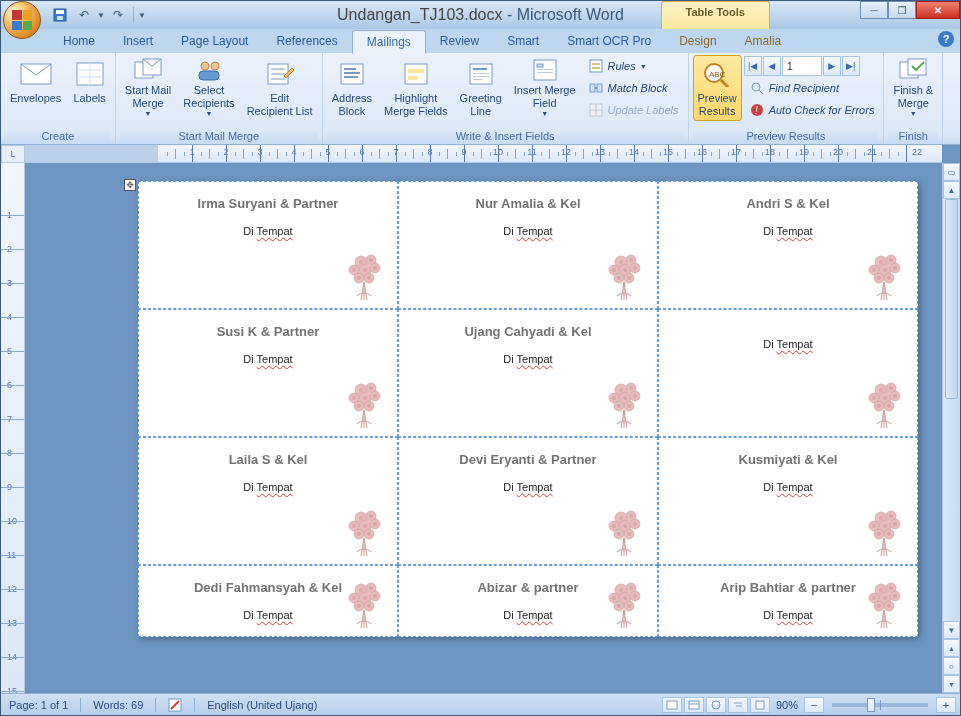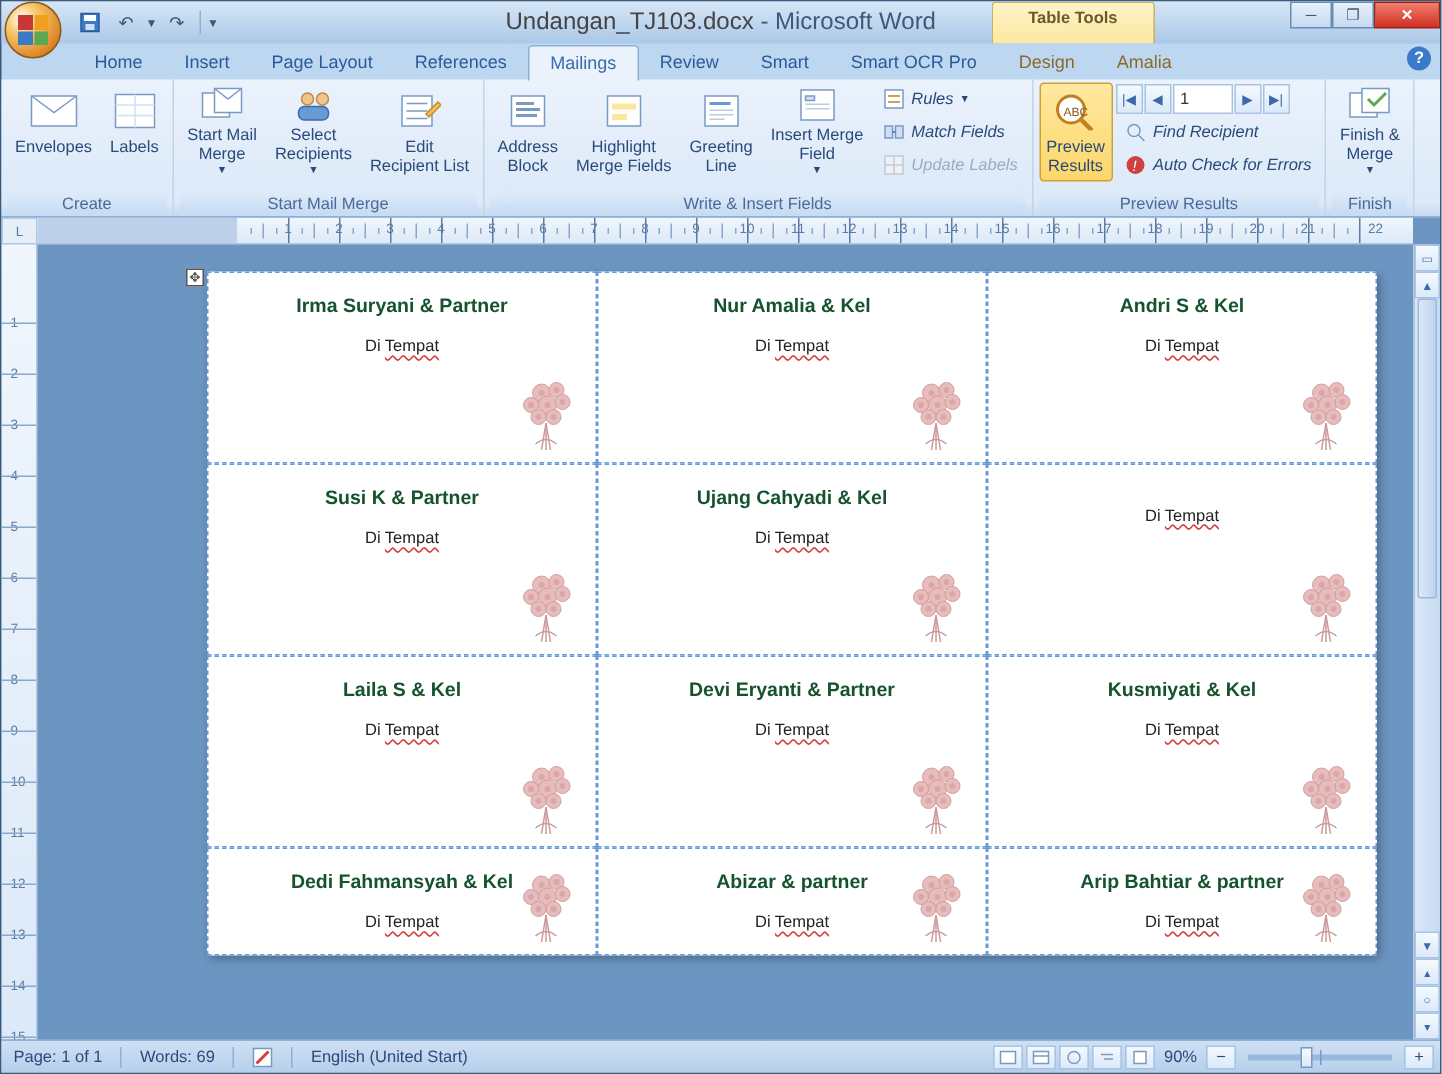--- a/index.html
+++ b/index.html
@@ -59,21 +59,21 @@
 .ruler-h-inner { position:relative; height:100%; }
 .ruler-tick { position:absolute; top:0; width:1px; height:100%; }
 .ruler-tick.major { border-left:1px solid #5a7aa8; }
 .ruler-tick-label { position:absolute; top:2px; font-size:9px; color:#5a7aa8; transform:translateX(-50%); }
 .ruler-v { position:absolute; left:0; top:18px; bottom:0; width:24px; background:linear-gradient(to bottom,#f0f6fc,#dce9f8); border-right:1px solid #b0c8e4; z-index:2; }
 .canvas { position:absolute; left:24px; top:18px; right:18px; bottom:0; background:#6d95c2; overflow:hidden; }
 .page { position:absolute; left:113px; top:18px; width:780px; background:#fff; box-shadow:2px 2px 6px rgba(0,0,0,0.3); }
 .table-anchor { position:absolute; left:-14px; top:-2px; width:12px; height:12px; border:1px solid #555; background:#fff; font-size:9px; display:flex; align-items:center; justify-content:center; color:#555; }
 .lbl-grid { display:grid; grid-template-columns:repeat(3, 1fr); }
 .lbl-cell { border:1px dashed #6a9ad6; height:128px; padding:14px 8px 4px; position:relative; text-align:center; }
-.lbl-name { font-size:13px; font-weight:bold; color:#14532d; }
+.lbl-name { font-size:13px; font-weight:bold; color:#737373; }
 .lbl-place { font-size:11px; color:#222; margin-top:14px; }
 .lbl-place .u { text-decoration: underline wavy #d04040 1px; text-underline-offset:2px; }
 .flower { position:absolute; right:8px; bottom:6px; width:50px; height:54px; }
 .scrollbar-v { position:absolute; right:0; top:18px; bottom:0; width:18px; background:linear-gradient(to right,#dce9f8,#c6daf0); border-left:1px solid #b0c8e4; display:flex; flex-direction:column; }
 .sb-btn { height:18px; background:linear-gradient(to bottom,#f4f9fe,#dce9f8); border:1px solid #a8c4e4; display:flex; align-items:center; justify-content:center; font-size:8px; color:#3a6aaa; }
 .sb-track { flex:1; position:relative; }
 .sb-thumb { position:absolute; left:2px; right:2px; top:0; height:200px; background:linear-gradient(to right,#dceaf9,#bdd4ee); border:1px solid #9ab8da; border-radius:2px; }
 .sb-extra { display:flex; flex-direction:column; }
 
 
@@ -274,21 +274,21 @@
               <span class="drop" style="font-size:7px;">▼</span>
             </div>
           <div class="rbtn-sm">
               <span class="ico-sm">
                 <svg width="14" height="14">
                   <rect x="1" y="3" width="5" height="8" fill="#cfe0f4" stroke="#7a9ac4"></rect>
                   <rect x="8" y="3" width="5" height="8" fill="#cfe0f4" stroke="#7a9ac4"></rect>
                   <line x1="6" y1="7" x2="8" y2="7" stroke="#3a6aaa"></line>
                 </svg>
               </span>
-              <span>Match Fields</span>
+              <span>Match Block</span>
             </div>
           <div class="rbtn-sm disabled">
               <span class="ico-sm">
                 <svg width="14" height="14">
                   <rect x="1" y="1" width="12" height="12" fill="#eef2f6" stroke="#c0cad6"></rect>
                   <line x1="7" y1="1" x2="7" y2="13" stroke="#c0cad6"></line>
                   <line x1="1" y1="7" x2="13" y2="7" stroke="#c0cad6"></line>
                 </svg>
               </span>
               <span>Update Labels</span>
@@ -920,21 +920,21 @@
     <div class="sb-sep"></div>
     <div class="sb-item">Words: 69</div>
     <div class="sb-sep"></div>
     <div class="sb-item">
         <svg width="14" height="14">
           <rect x="1" y="1" width="12" height="12" fill="#fff" stroke="#7a9ac4"></rect>
           <line x1="3" y1="11" x2="11" y2="3" stroke="#d04040" stroke-width="2"></line>
         </svg>
       </div>
     <div class="sb-sep"></div>
-    <div class="sb-item">English (United Start)</div>
+    <div class="sb-item">English (United Ujang)</div>
     <div class="sb-right">
       <div class="view-btn">
           <svg width="12" height="10">
             <rect x="1" y="1" width="10" height="8" fill="#fff" stroke="#7a9ac4"></rect>
           </svg>
         </div>
       <div class="view-btn">
           <svg width="12" height="10">
             <rect x="1" y="1" width="10" height="8" fill="#fff" stroke="#7a9ac4"></rect>
             <line x1="1" y1="4" x2="11" y2="4" stroke="#7a9ac4"></line>

